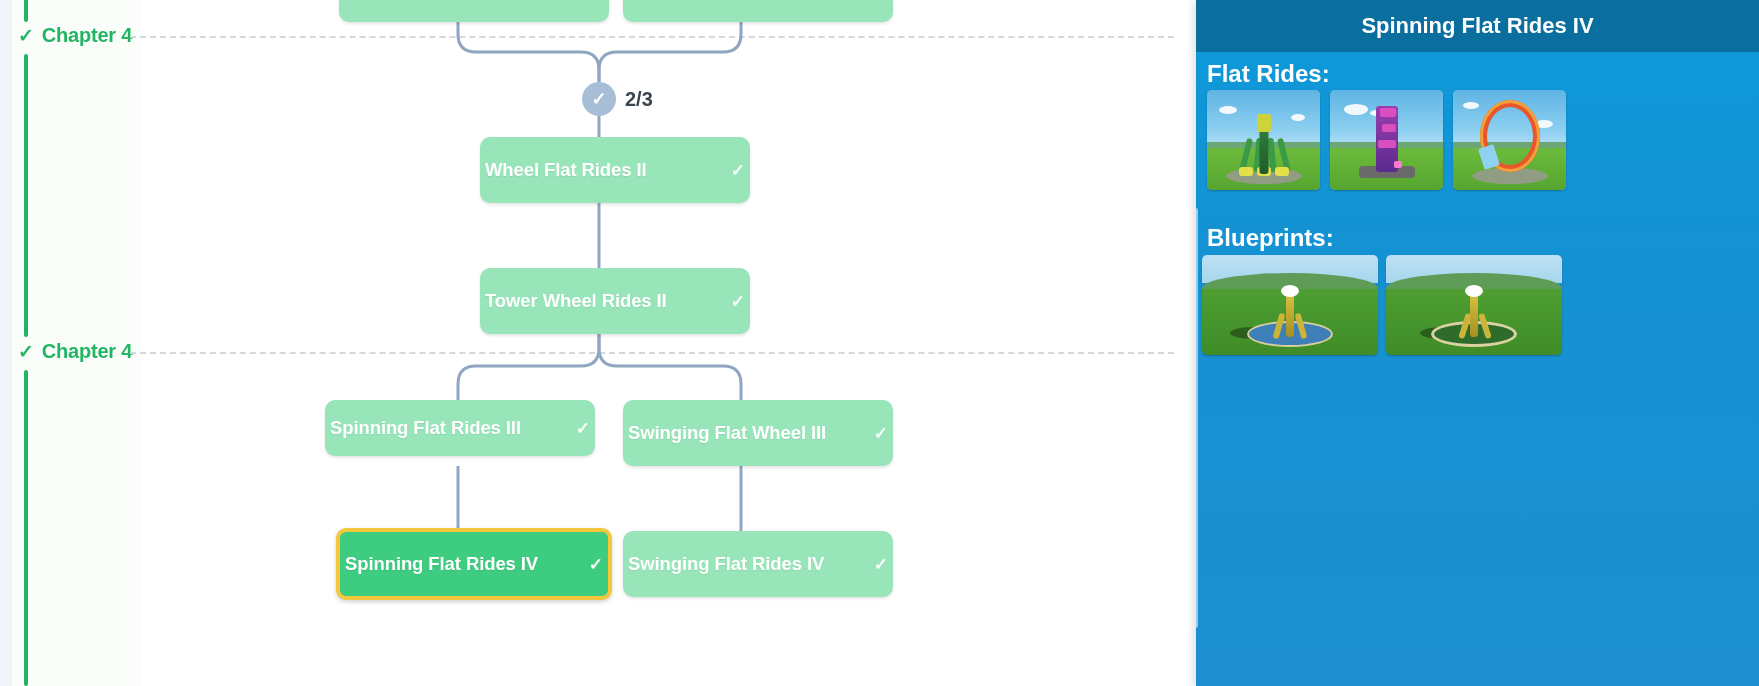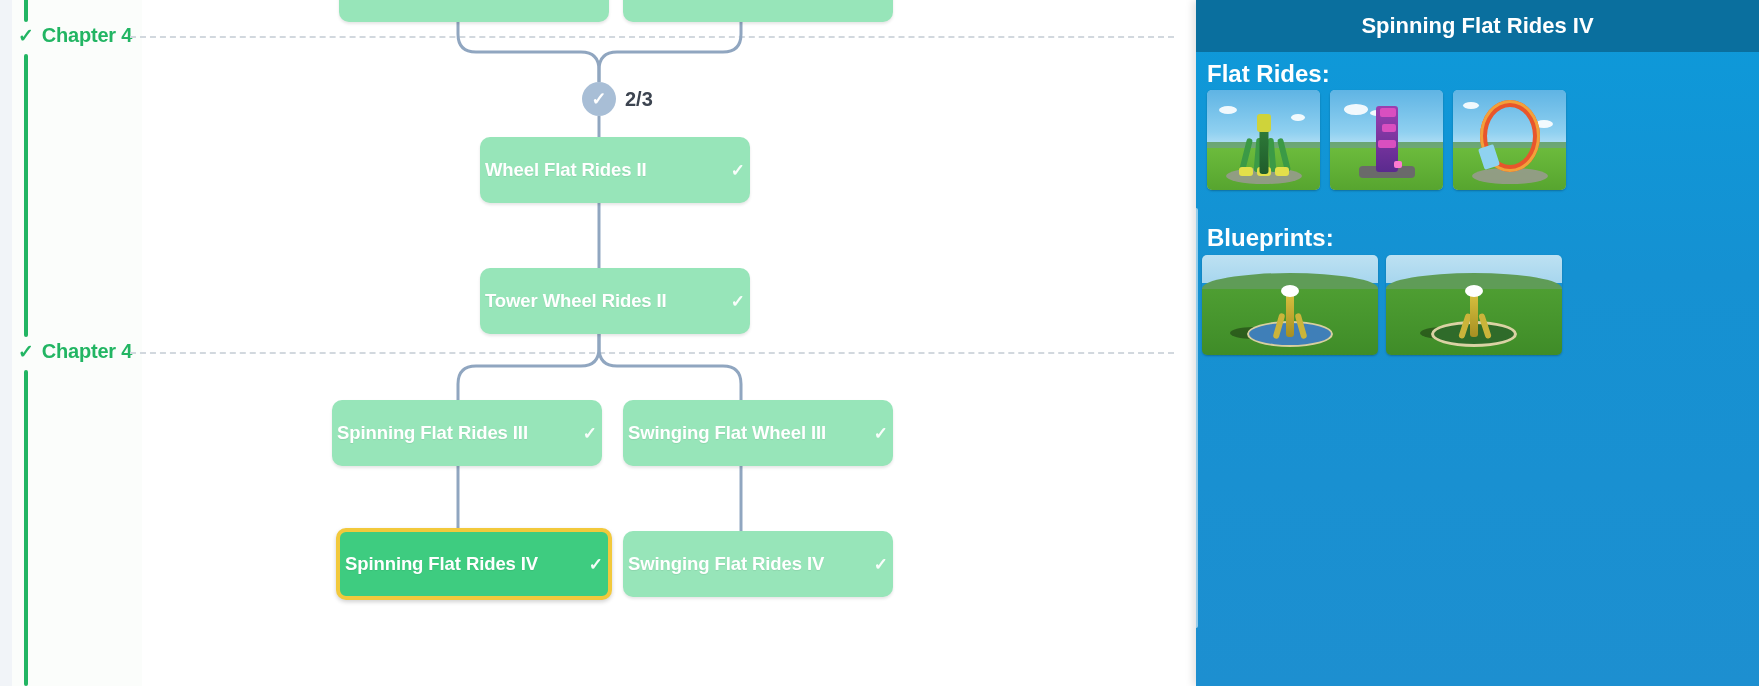--- a/index.html
+++ b/index.html
@@ -208,21 +208,21 @@
     <div class="node done" style="left:322px;top:137px;width:270px;height:66px;">
       <span class="label">Wheel Flat Rides II</span>
       <span class="tick">✓</span>
     </div>
 
     <div class="node done" style="left:322px;top:268px;width:270px;height:66px;">
       <span class="label">Tower Wheel Rides II</span>
       <span class="tick">✓</span>
     </div>
 
-    <div class="node done" style="left:174px;top:400px;width:270px;height:66px;">
+    <div class="node done" style="left:167px;top:400px;width:270px;height:56px;">
       <span class="label">Spinning Flat Rides III</span>
       <span class="tick">✓</span>
     </div>
 
     <div class="node done" style="left:465px;top:400px;width:270px;height:66px;">
       <span class="label">Swinging Flat Wheel III</span>
       <span class="tick">✓</span>
     </div>
 
     <div class="node selected" style="left:178px;top:528px;width:276px;height:72px;">

